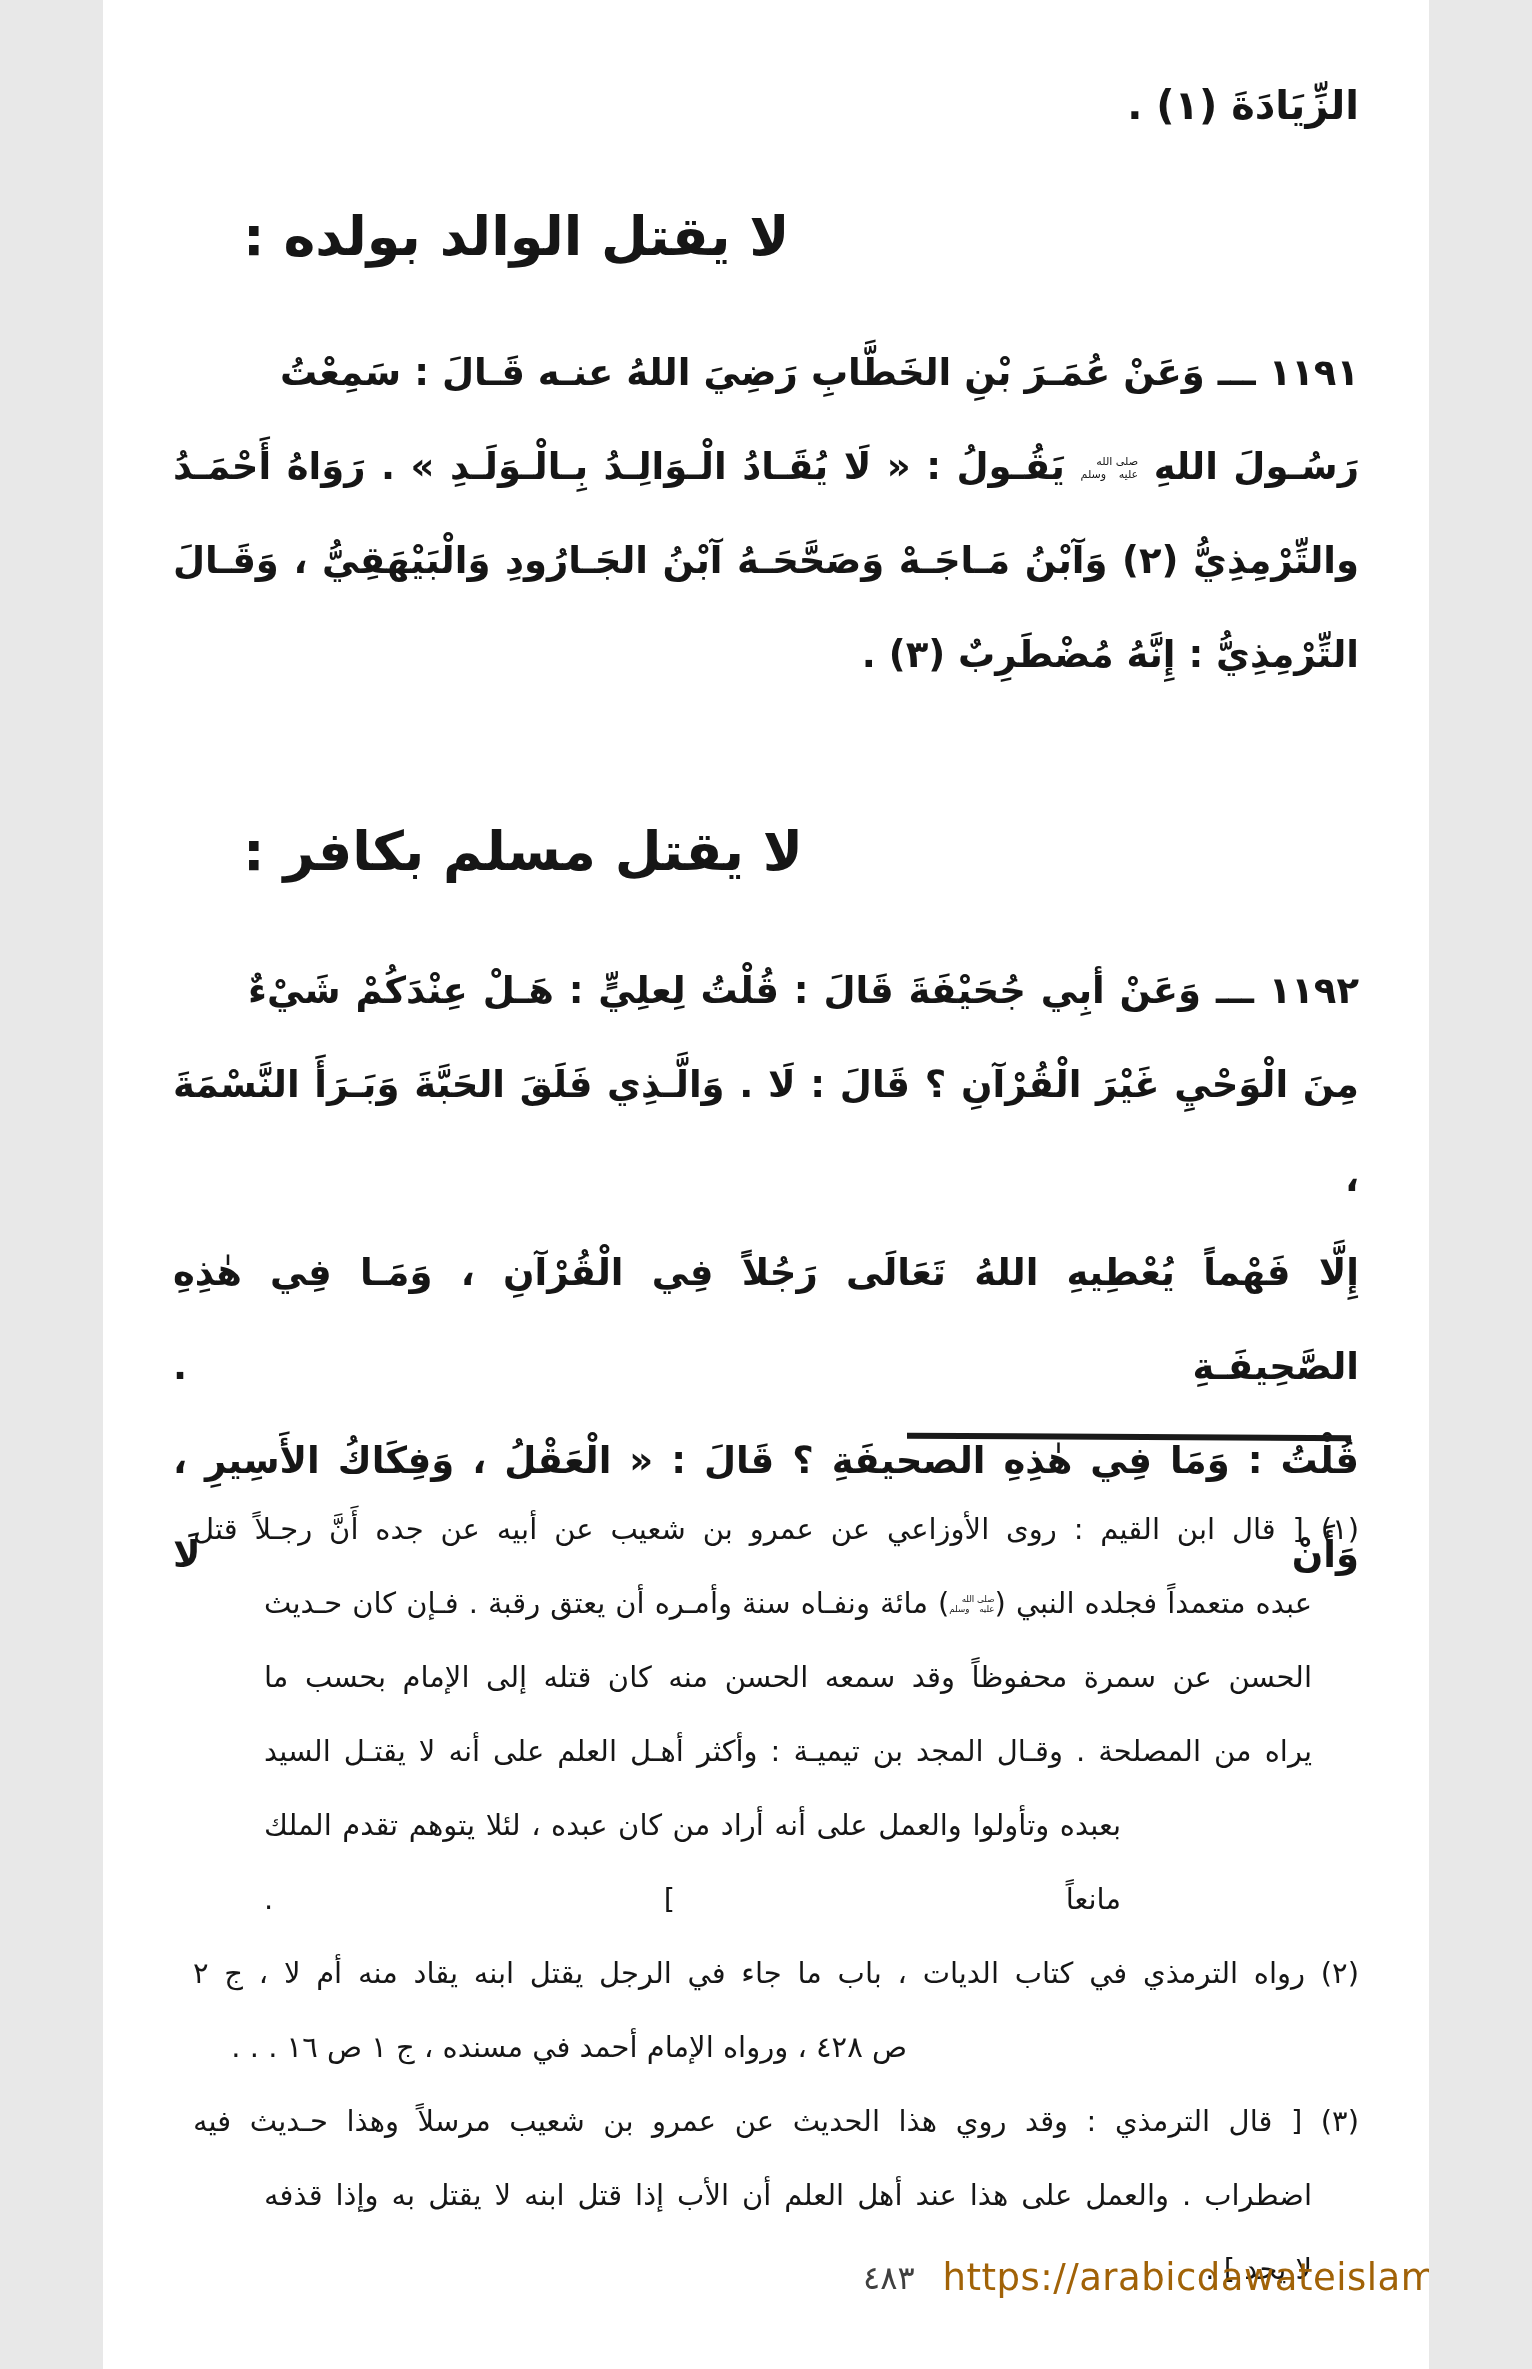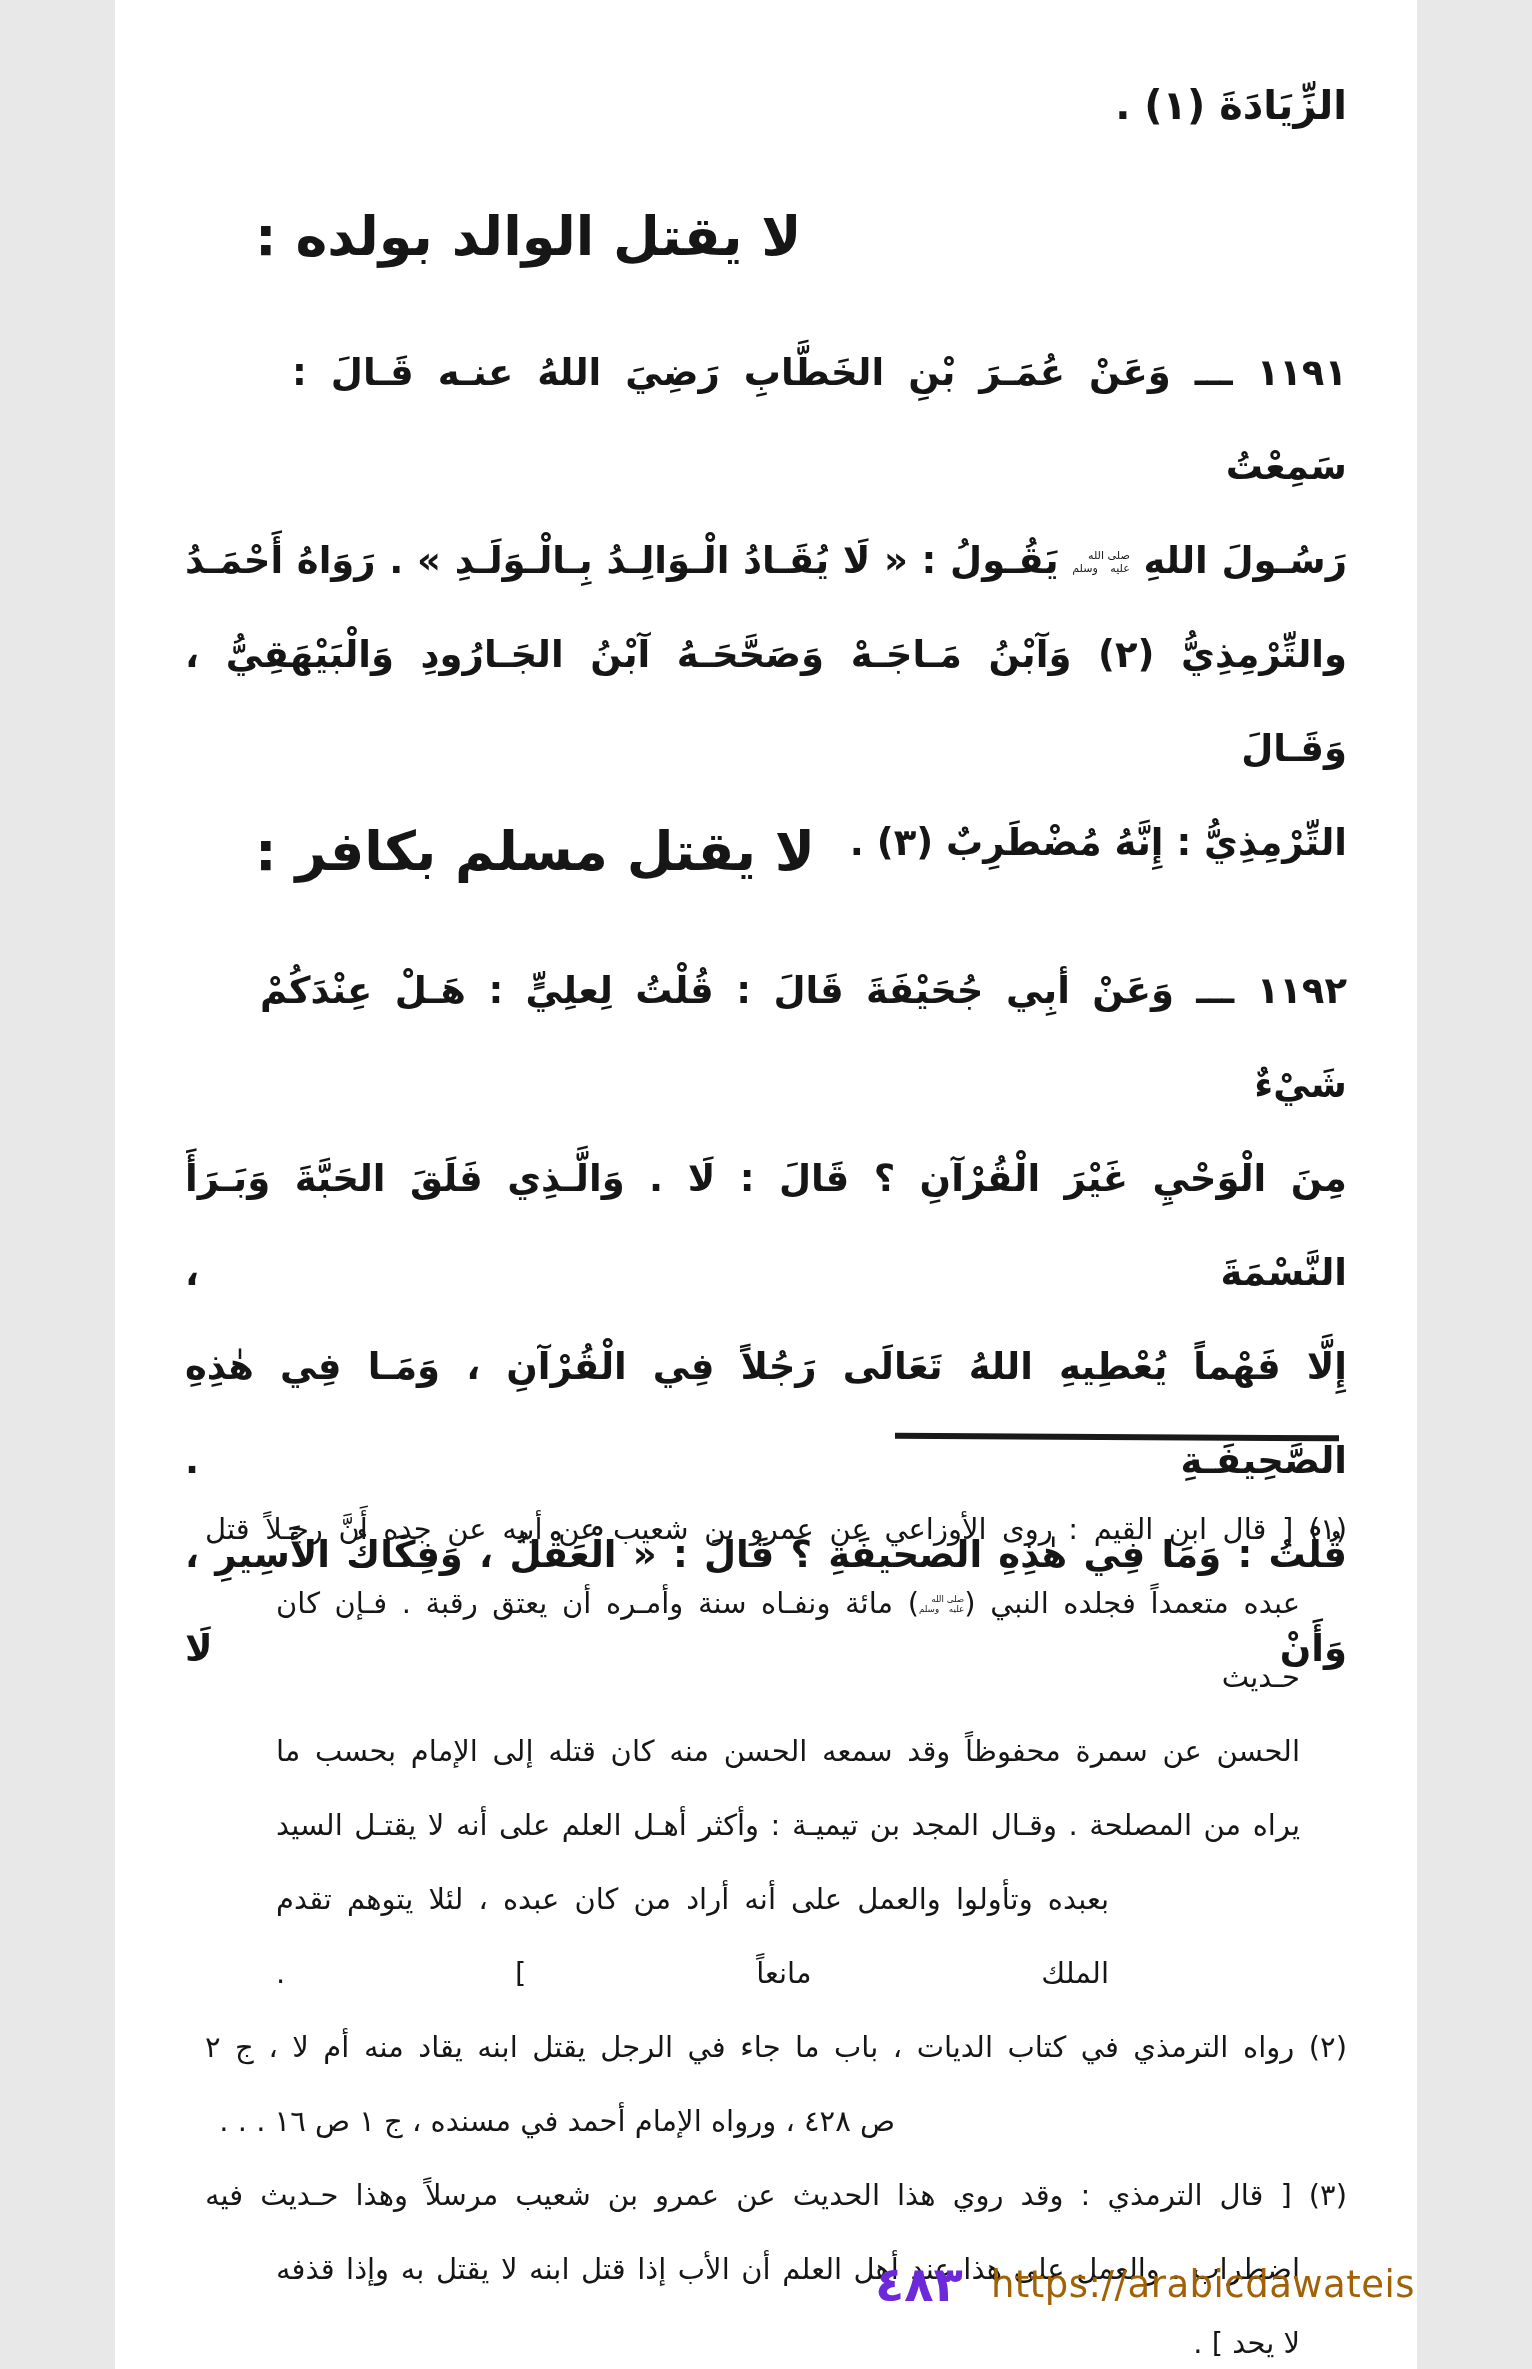--- a/index.html
+++ b/index.html
@@ -5,20 +5,21 @@
   html,body{margin:0;padding:0;background:#e8e8e8;}
   .page{
     position:relative;
     width:1302px;height:2370px;
     background:#ffffff;
     font-family:"DejaVu Sans",sans-serif;
     color:#161616;
     overflow:hidden;
     margin:0 auto;
     direction:rtl;
+    padding-left:24px;
   }
   .abs{position:absolute;left:70px;right:70px;}
   .intro{
     top:54px;
     font-size:40px;font-weight:700;
     text-align:right;
     line-height:103px;
   }
   .heading{
     font-size:54px;font-weight:700;
@@ -65,21 +66,21 @@
     font-weight:400;
     white-space:normal;
   }
   .footer{
     position:absolute;
     top:2256px;left:760px;
     display:flex;direction:ltr;
     align-items:center;gap:28px;
     white-space:nowrap;
   }
-  .page-num{font-size:48px;font-weight:700;color:#6d28d9;}
+  .page-num{font-size:32px;font-weight:400;color:#404040;}
   .watermark{
     font-size:37px;font-weight:400;
     color:#a16207;
     letter-spacing:0.5px;
   }
 </style>
 </head>
 <body>
 
 <div class="page">

